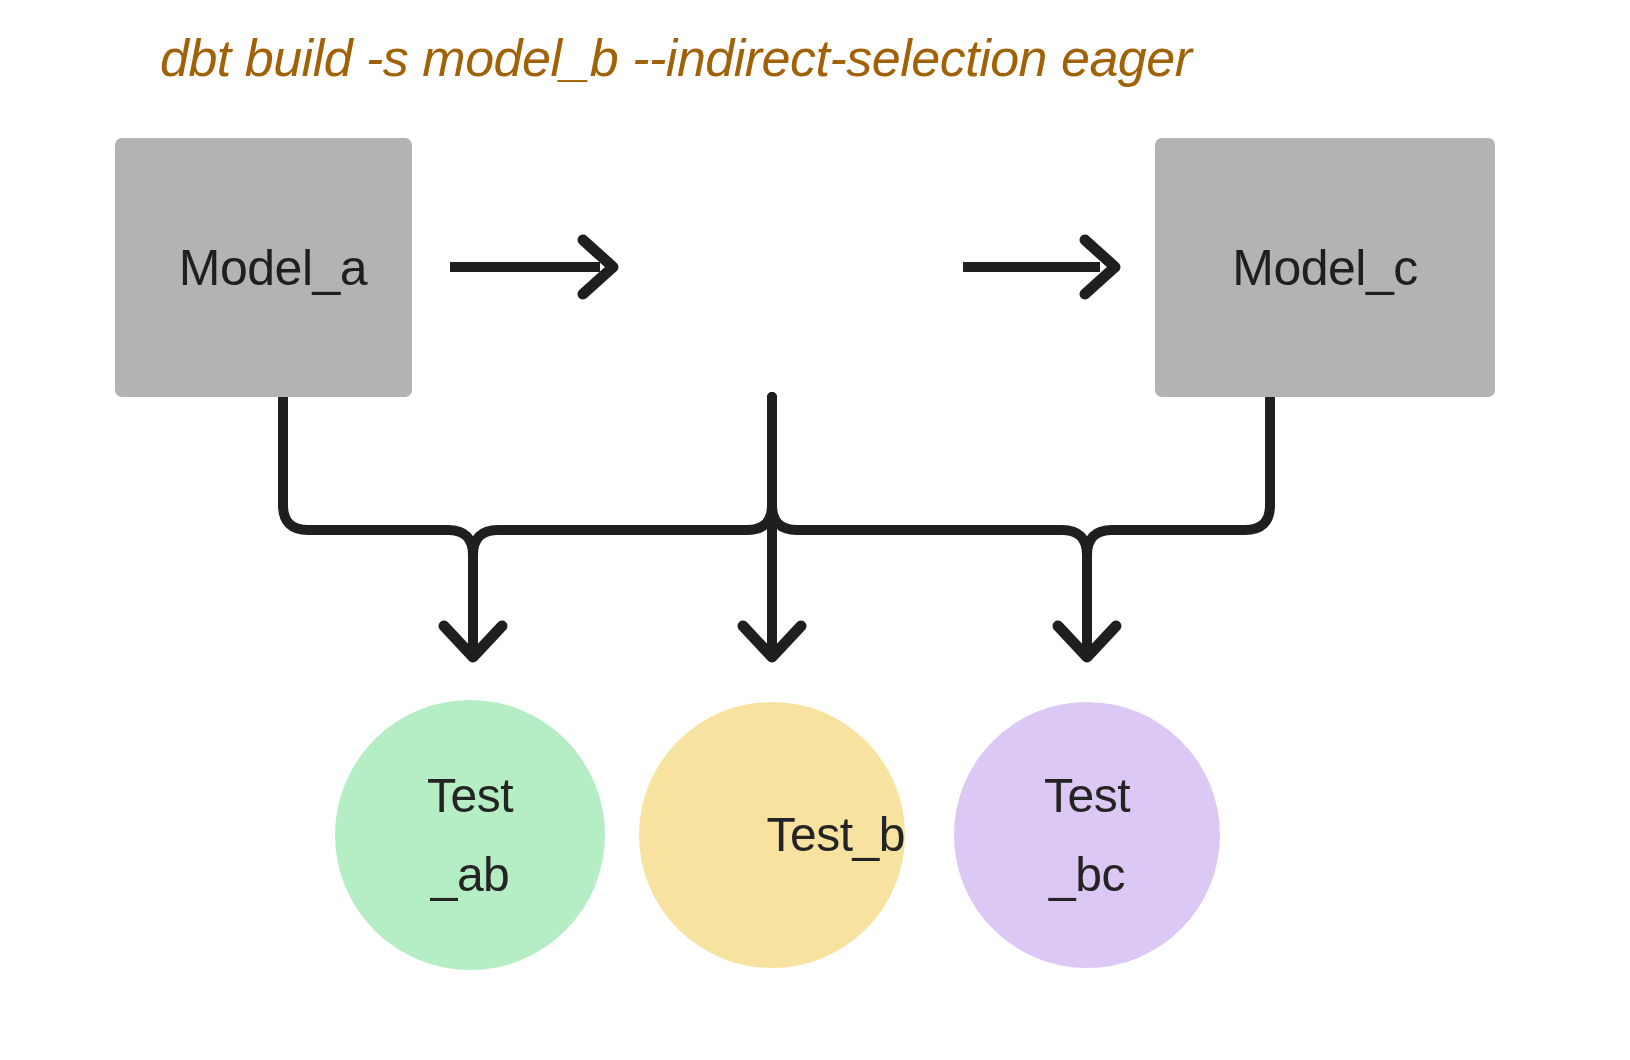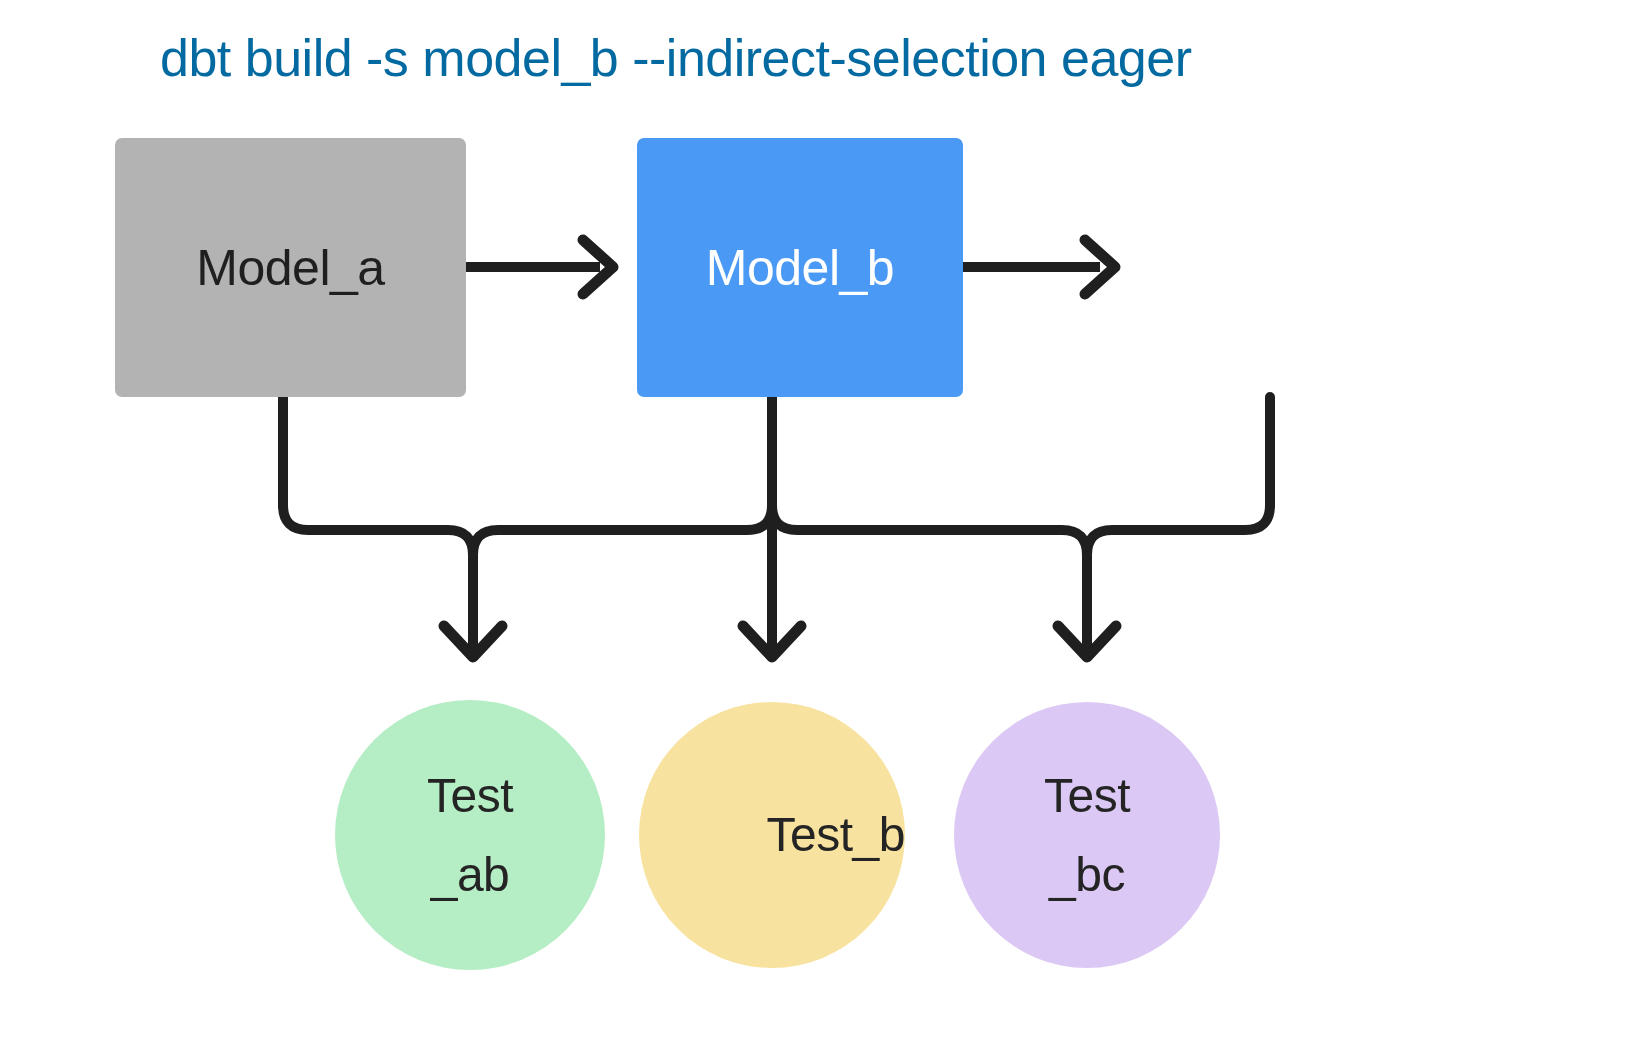--- a/index.html
+++ b/index.html
@@ -24,23 +24,24 @@
     width: 1630px;
     height: 1060px;
     pointer-events: none;
   }
   .title {
     position: absolute;
     left: 160px;
     top: 28px;
     font-size: 52px;
     font-weight: 400;
-    color: #0369a1;
+    color: #a16207;
     letter-spacing: -0.5px;
     white-space: nowrap;
+    font-style: italic;
   }
   .node-box {
     position: absolute;
     border-radius: 7px;
     display: flex;
     align-items: center;
     justify-content: center;
     font-size: 50px;
     font-weight: 400;
     letter-spacing: -0.5px;
@@ -98,28 +99,28 @@
       <path d="M 772 397 L 772 505 Q 772 530 797 530 L 1062 530 Q 1087 530 1087 555 L 1087 650" fill="none" stroke="#1f1f1f" stroke-width="10" stroke-linecap="round" stroke-linejoin="round"></path>
     </g>
 
     <g>
       <path d="M 1270 397 L 1270 505 Q 1270 530 1245 530 L 1112 530 Q 1087 530 1087 555" fill="none" stroke="#1f1f1f" stroke-width="10" stroke-linecap="round" stroke-linejoin="round"></path>
       <polyline points="1058,626 1087,657 1116,626" fill="none" stroke="#1f1f1f" stroke-width="11" stroke-linecap="round" stroke-linejoin="round"></polyline>
     </g>
 
   </svg>
 
-  <div class="node-box" id="node-model-a" style="left: 115px; top: 138px; width: 351px; height: 259px; background: rgb(179, 179, 179); color: rgb(31, 31, 31);">
+  <div class="node-box" id="node-model-a" style="left: 115px; top: 138px; width: 278px; height: 259px; background: rgb(179, 179, 179); color: rgb(31, 31, 31); padding-left: 19px;">
     <span>Model_a</span>
   </div>
 
-  <div class="node-box" id="node-model-b" style="left: 637px; top: 138px; width: 326px; height: 259px; background: rgb(74, 154, 245); color: rgb(255, 255, 255);">
-    <span>Model_b</span>
+
+  <div class="node-box" id="node-model-c" style="left: 1155px; top: 138px; width: 340px; height: 259px; background: rgb(179, 179, 179); color: rgb(31, 31, 31);">
+    <span>Model_c</span>
   </div>
-
 
   <div class="node-circle" id="node-test-ab" style="left: 335px; top: 700px; width: 270px; height: 270px; background: rgb(181, 237, 196); color: rgb(36, 36, 36);">
     <span class="ln">Test</span>
     <span class="ln">_ab</span>
   </div>
 
   <div class="node-circle" id="node-test-b" style="left: 639px; top: 702px; width: 266px; height: 266px; background: rgb(248, 226, 160); color: rgb(36, 36, 36); align-items: flex-end;">
     <span class="ln">Test_b</span>
   </div>
 

